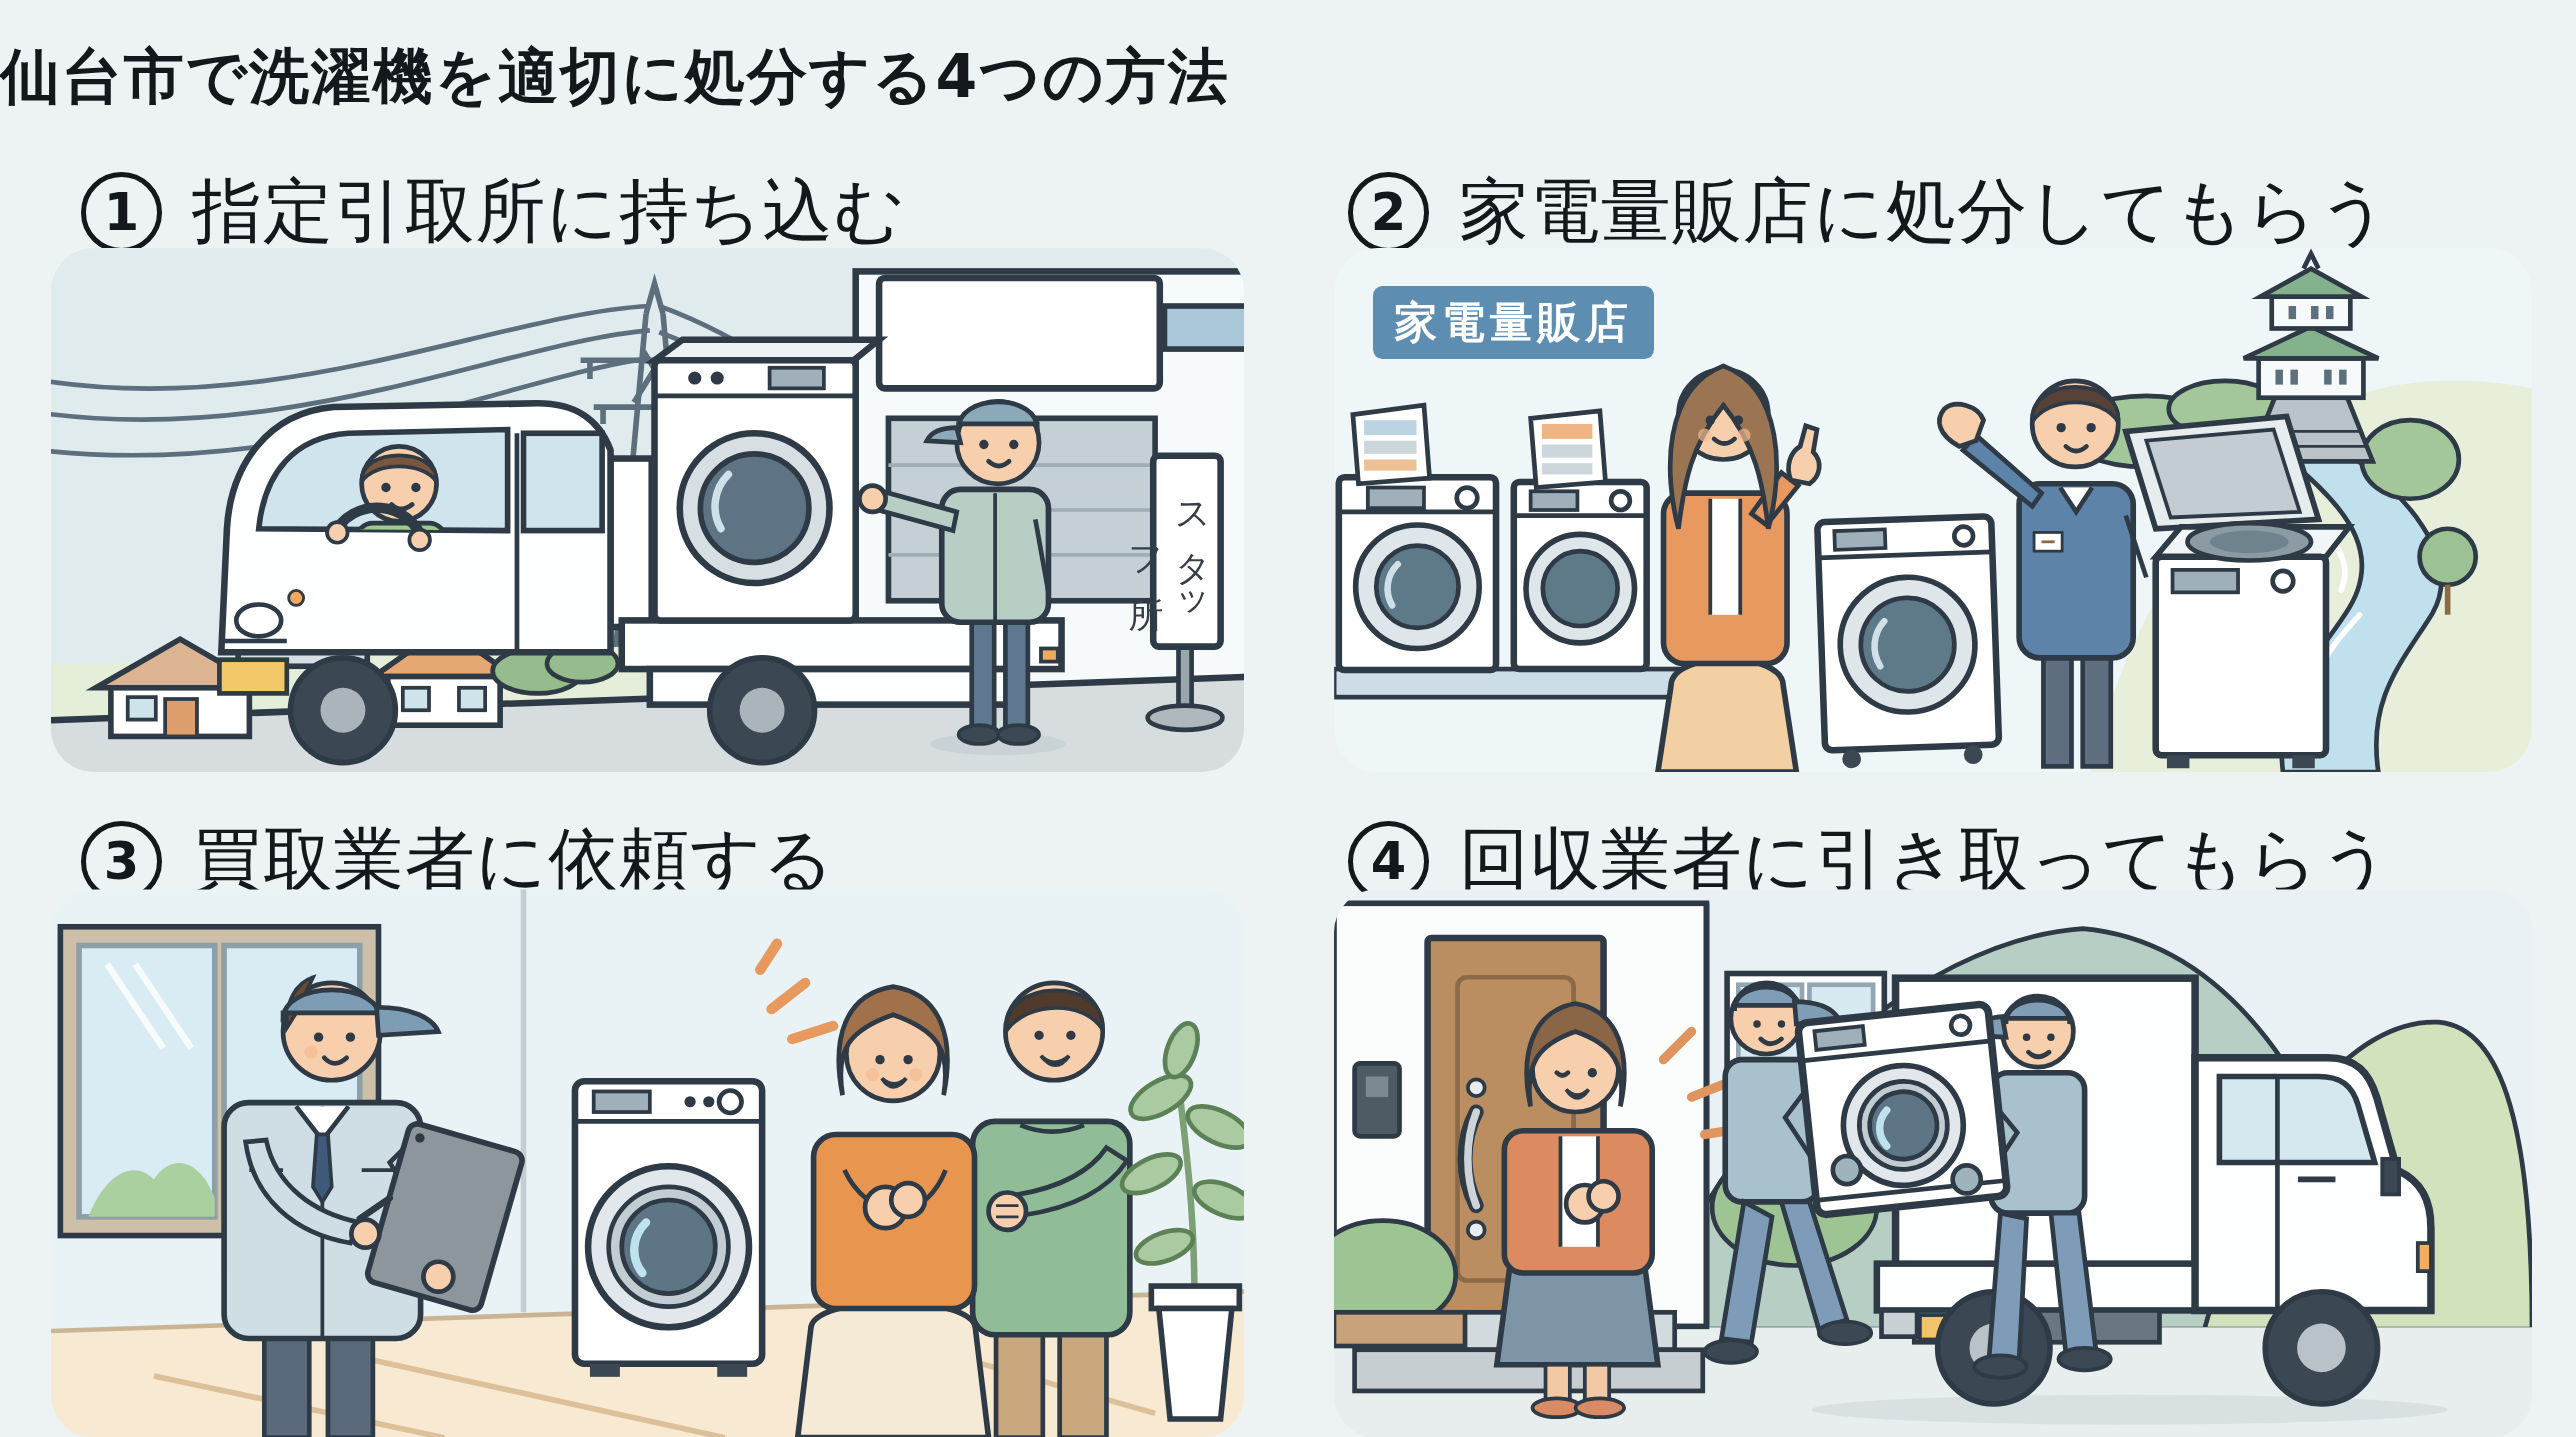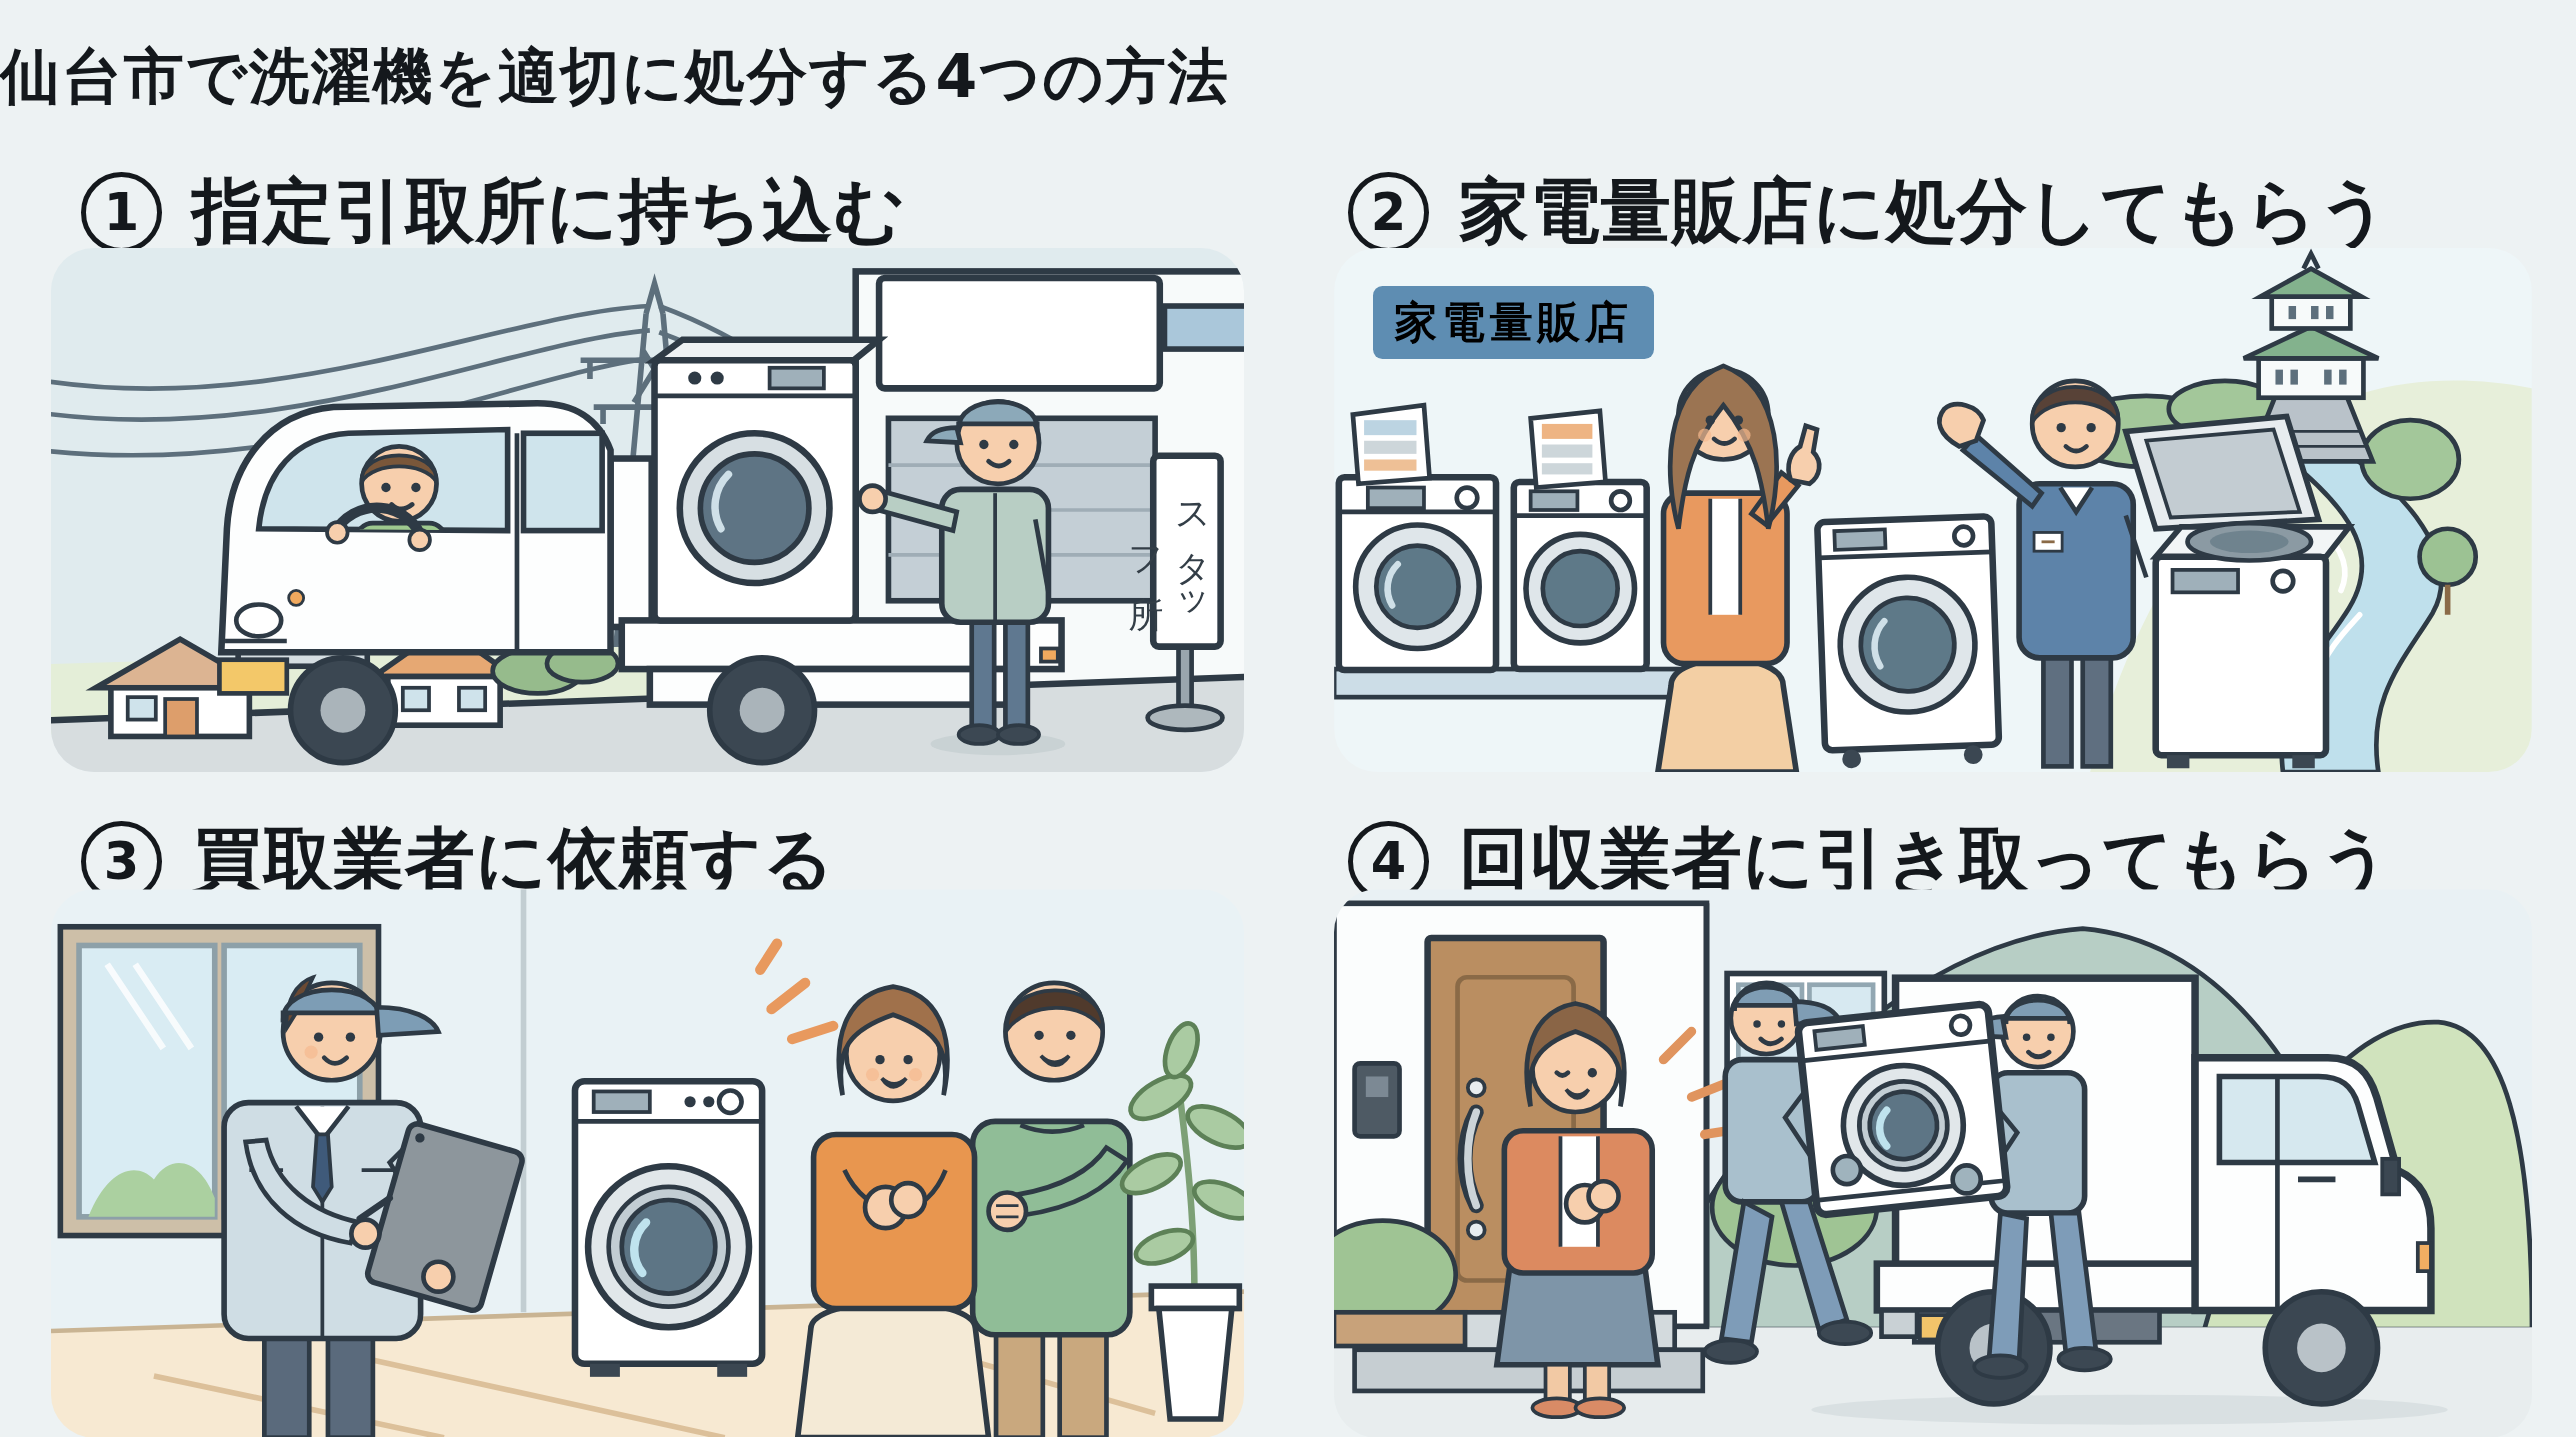--- a/index.html
+++ b/index.html
@@ -4,33 +4,33 @@
 <style>
   html,body{margin:0;padding:0;}
   .page{position:relative;width:2576px;height:1438px;background:#edf2f3;overflow:hidden;
         font-family:"DejaVu Sans","Liberation Sans",sans-serif;color:#14181c;}
   .title{position:absolute;top:37px;left:0;width:100%;
          font-size:60px;font-weight:700;letter-spacing:1.9px;}
   .heading{position:absolute;display:flex;align-items:center;gap:30px;height:90px;}
   .heading .circle{width:81px;height:81px;border:5.6px solid #14181c;border-radius:50%;
          box-sizing:border-box;display:flex;align-items:center;justify-content:center;
          font-size:51px;font-weight:700;}
-  .heading .label{font-size:70px;font-weight:700;letter-spacing:0.9px;white-space:nowrap;}
+  .heading .label{font-size:70px;font-weight:400;letter-spacing:0.9px;white-space:nowrap;}
   .h1{left:81px;top:167px;}
   .h2{left:1348px;top:167px;}
   .h3{left:81px;top:816px;}
   .h4{left:1348px;top:816px;}
   .panel{position:absolute;}
   .panel svg{display:block;}
   .p1{left:51px;top:248px;width:1193px;height:524px;}
   .p2{left:1334px;top:248px;width:1198px;height:524px;}
   .p3{left:51px;top:889px;width:1193px;height:549px;}
   .p4{left:1334px;top:889px;width:1198px;height:549px;}
   .store-label{position:absolute;left:1373px;top:286px;width:281px;height:73px;
-         background:#5e8db2;border-radius:9.4px;color:#000000;font-size:43px;font-weight:700;
+         background:#5e8db2;border-radius:9.4px;color:#ffffff;font-size:43px;font-weight:700;
          display:flex;align-items:center;justify-content:center;letter-spacing:4.7px;}
   .staff-sign{position:absolute;left:1164px;top:465px;width:52px;height:170px;
          writing-mode:vertical-rl;text-orientation:upright;font-size:35px;font-weight:500;
          color:#333e47;letter-spacing:6.6px;text-align:center;}
 </style>
 </head>
 <body>
 
 <div class="page">
 

